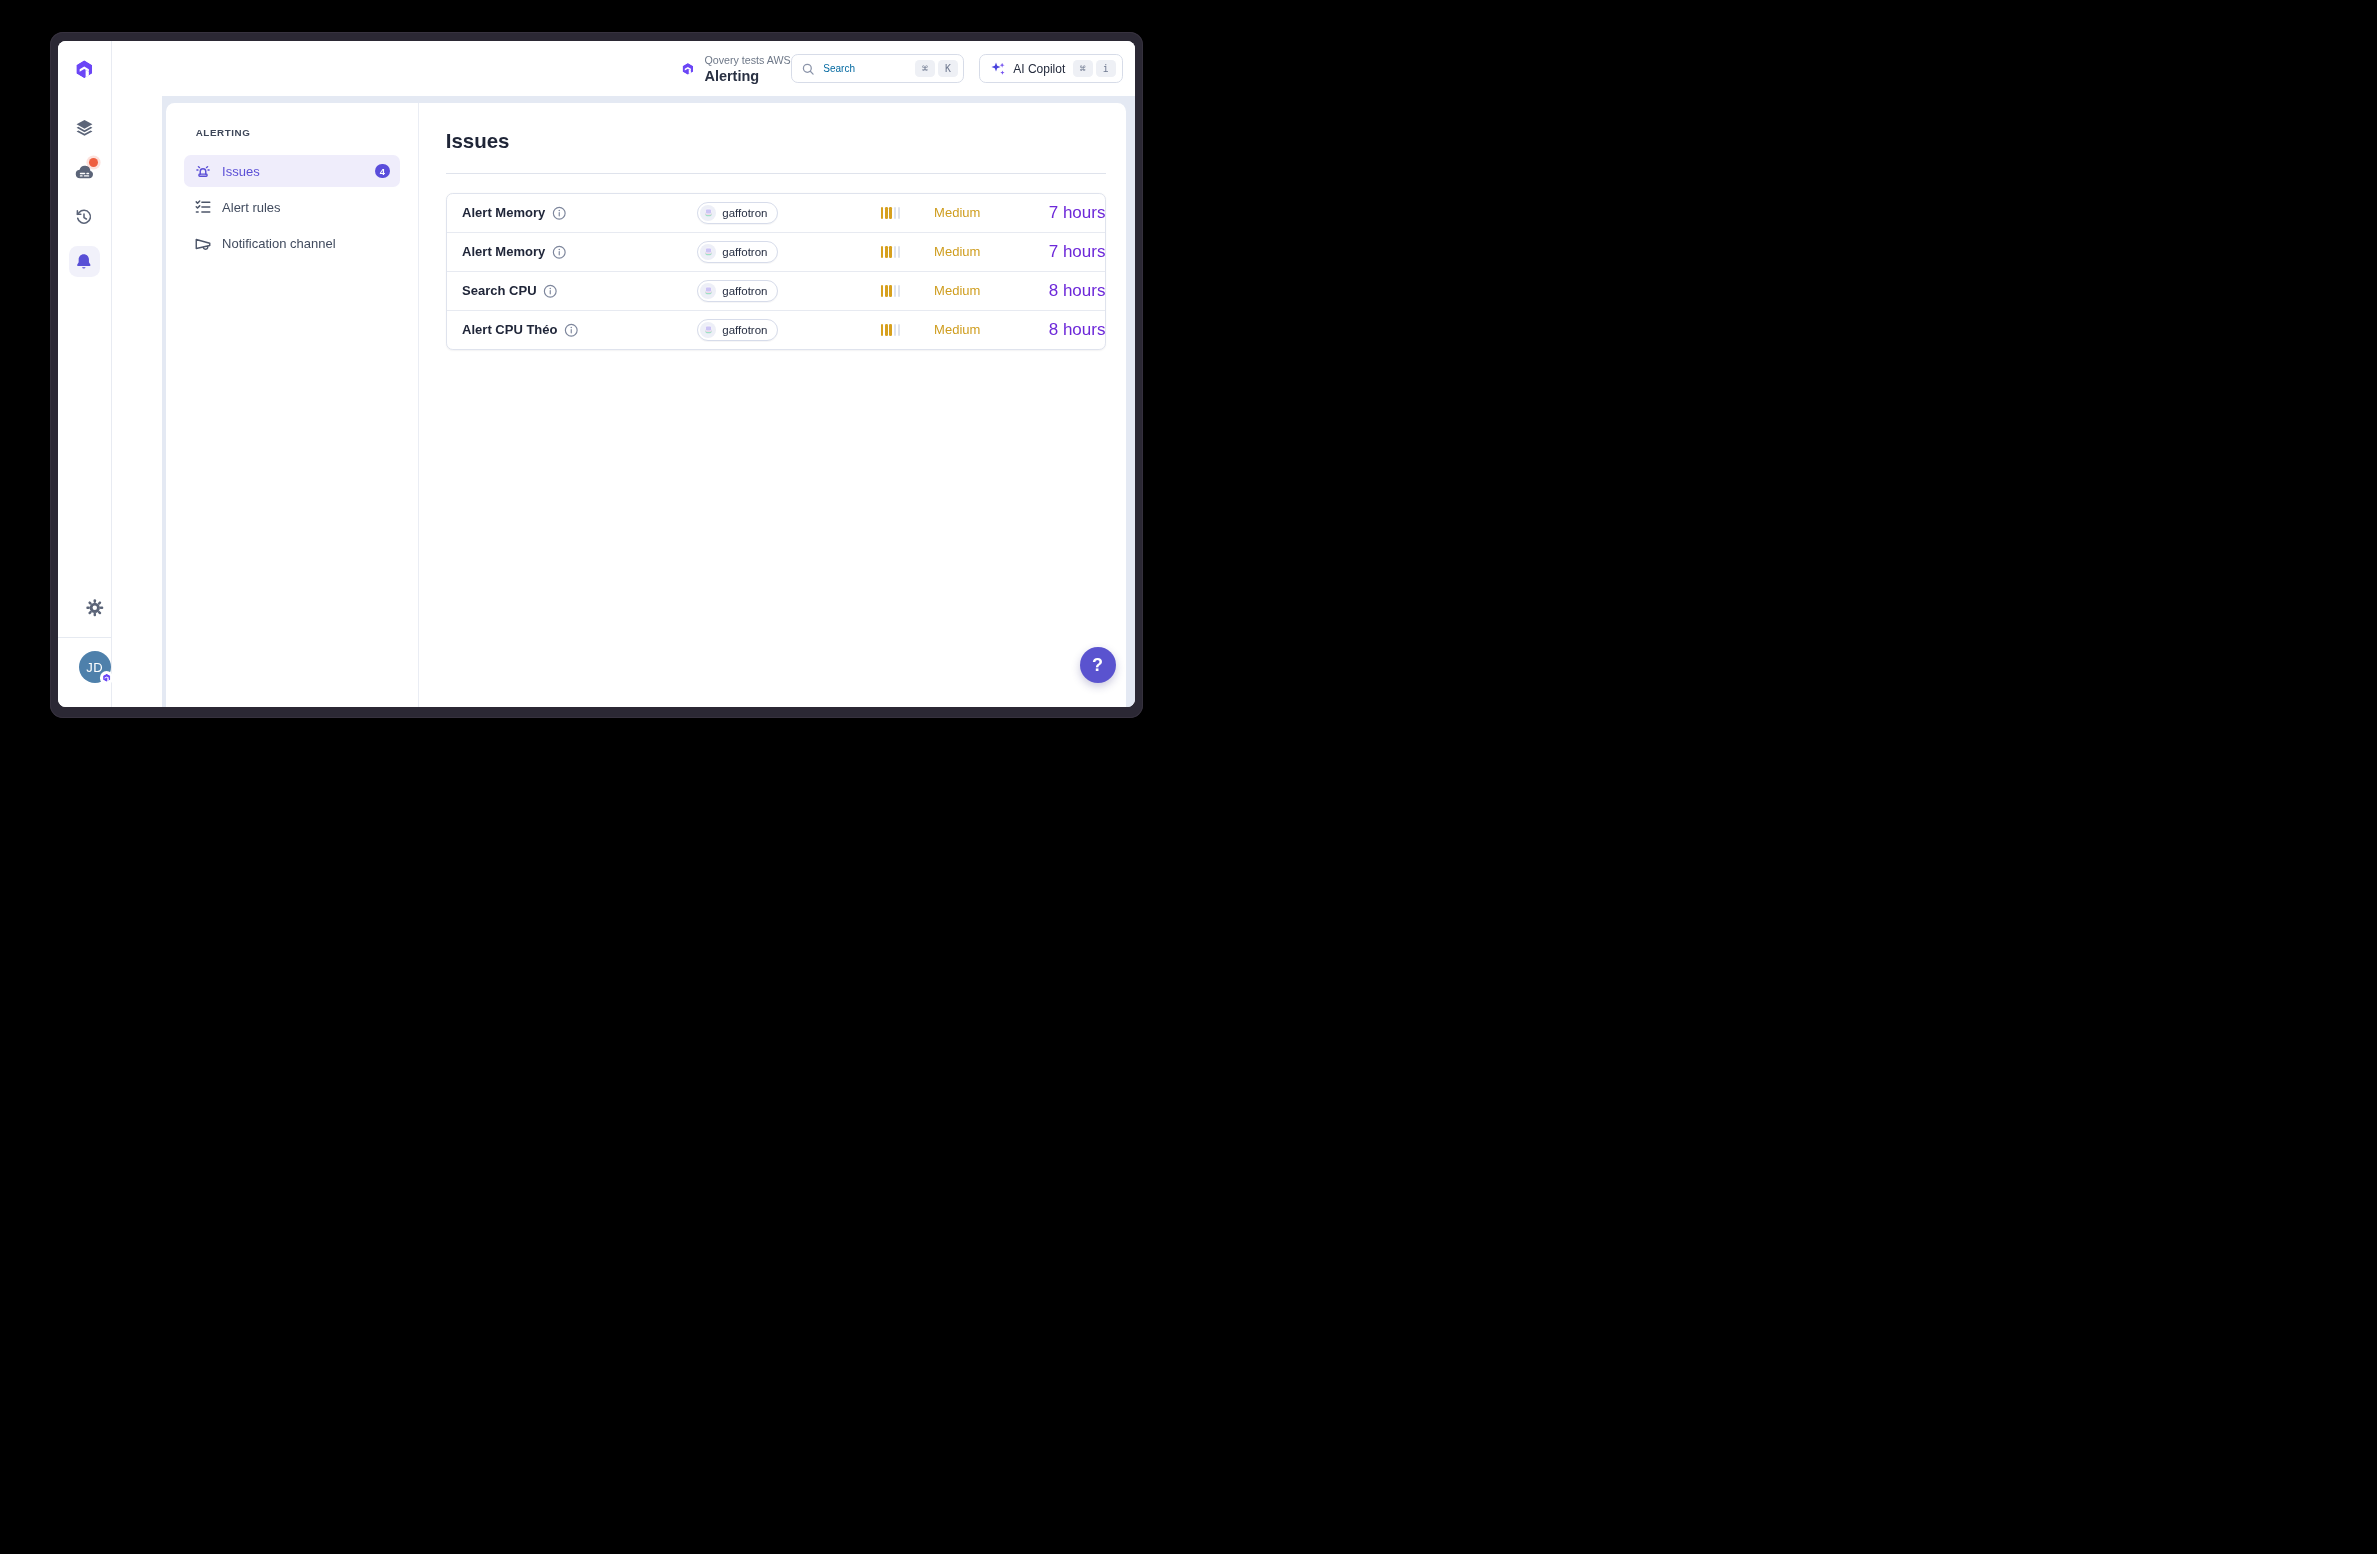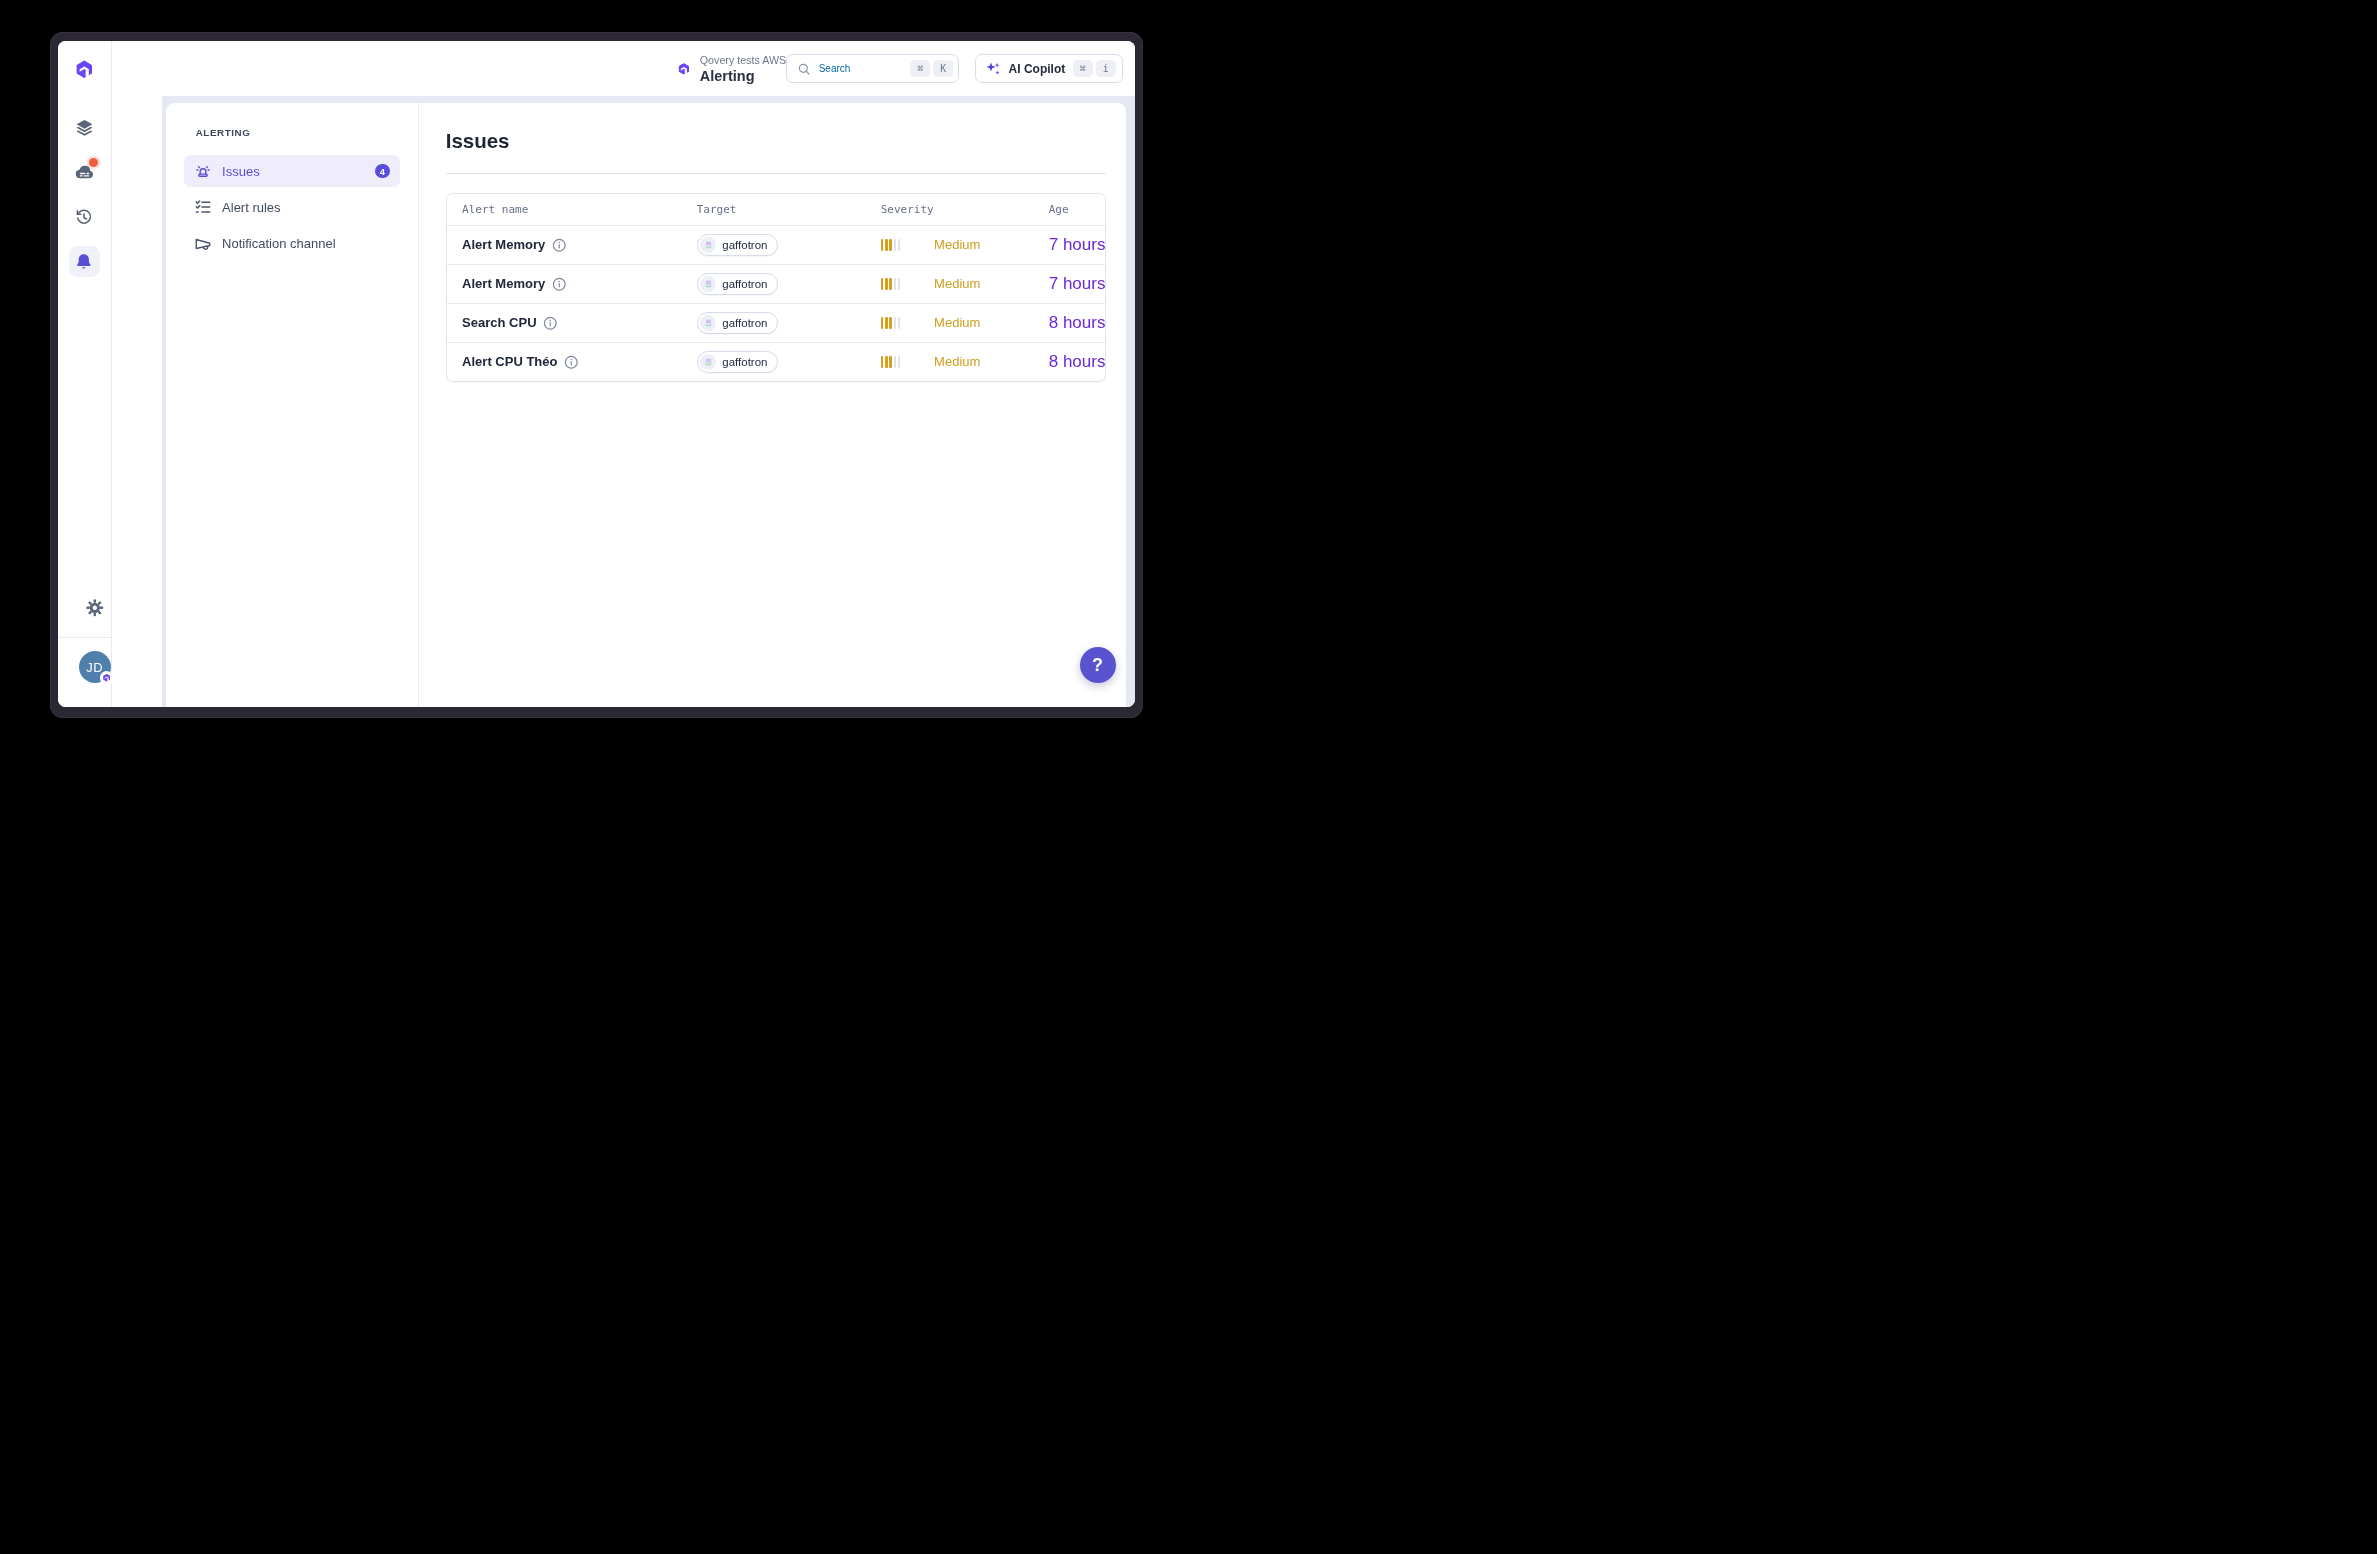--- a/index.html
+++ b/index.html
@@ -39,21 +39,21 @@
   .topbar-actions{margin-left:auto;display:flex;align-items:center;gap:15.4px;}
   .searchbox{width:173px;height:29px;box-sizing:border-box;border:0.9px solid #d7dce8;border-radius:6.8px;
              display:flex;align-items:center;gap:7.7px;padding:0 5.1px 0 9.4px;background:#fff;cursor:text;}
   .search-placeholder{font-size:10px;color:#0369a1;flex:1;}
   .key{min-width:11px;height:17px;padding:0 4.3px;background:#eef0f5;border-radius:4.3px;display:flex;
        align-items:center;justify-content:center;font-family:"DejaVu Sans Mono",monospace;
        font-size:9.8px;color:#6f7990;}
   .keys{display:flex;gap:3.4px;}
   .copilot-btn{height:29px;box-sizing:border-box;border:0.9px solid #d7dce8;border-radius:6.8px;background:#fff;
                display:flex;align-items:center;gap:7.7px;padding:0 6px 0 9.4px;cursor:pointer;}
-  .copilot-label{font-size:12px;font-weight:700;color:#242b3d;}
+  .copilot-label{font-size:12px;font-weight:400;color:#242b3d;}
   
   .content-bg{flex:1;min-height:0;background:#e4e9f3;padding:6.8px 8.5px 0 3.4px;display:flex;}
   .panel{flex:1;min-width:0;background:#fff;border-radius:8.5px 8.5px 0 0;display:flex;overflow:hidden;}
   .subnav{width:253px;flex:none;box-sizing:border-box;border-right:0.9px solid #eaedf4;padding:24px 18px 0;}
   .subnav-label{font-size:9.8px;font-weight:700;letter-spacing:.06em;color:#3e4759;margin:0 0 17px 12px;}
   .subnav-items{display:flex;flex-direction:column;gap:4.3px;}
   .subnav-item{display:flex;align-items:center;gap:10.2px;height:32px;border-radius:6.8px;padding:0 10.2px;
                font-size:13px;color:#414b5e;cursor:pointer;}
   .subnav-item.active{background:#efedfb;color:#5b4fd6;font-weight:500;}
   .subnav-item .sn-icon{width:18px;height:18px;flex:none;display:flex;}
@@ -264,26 +264,20 @@
                   <span>Notification channel</span>
                 </div>
               </div>
             </nav>
 
             <main class="main">
               <h1 class="page-title">Issues</h1>
               <hr class="title-rule">
 
               <div class="tablebox">
-                <div class="trow thead">
-                  <div class="cell-first">Alert name</div>
-                  <div>Target</div>
-                  <div>Severity</div>
-                  <div>Age</div>
-                </div>
 
                 <div class="trow tbody-row">
                   <div class="cell-first">
                     <span class="alert-name">Alert Memory</span>
                     <span class="info-ic">
                         <svg width="14.5" height="14.5" viewBox="0 0 20 20" fill="none" stroke="#7d869c" stroke-width="1.6">
                           <circle cx="10" cy="10" r="8.1"></circle>
                           <path stroke-linecap="round" d="M10 9.2v4.4"></path>
                           <circle cx="10" cy="6.1" r="1.05" fill="#7d869c" stroke="none"></circle>
                         </svg>

